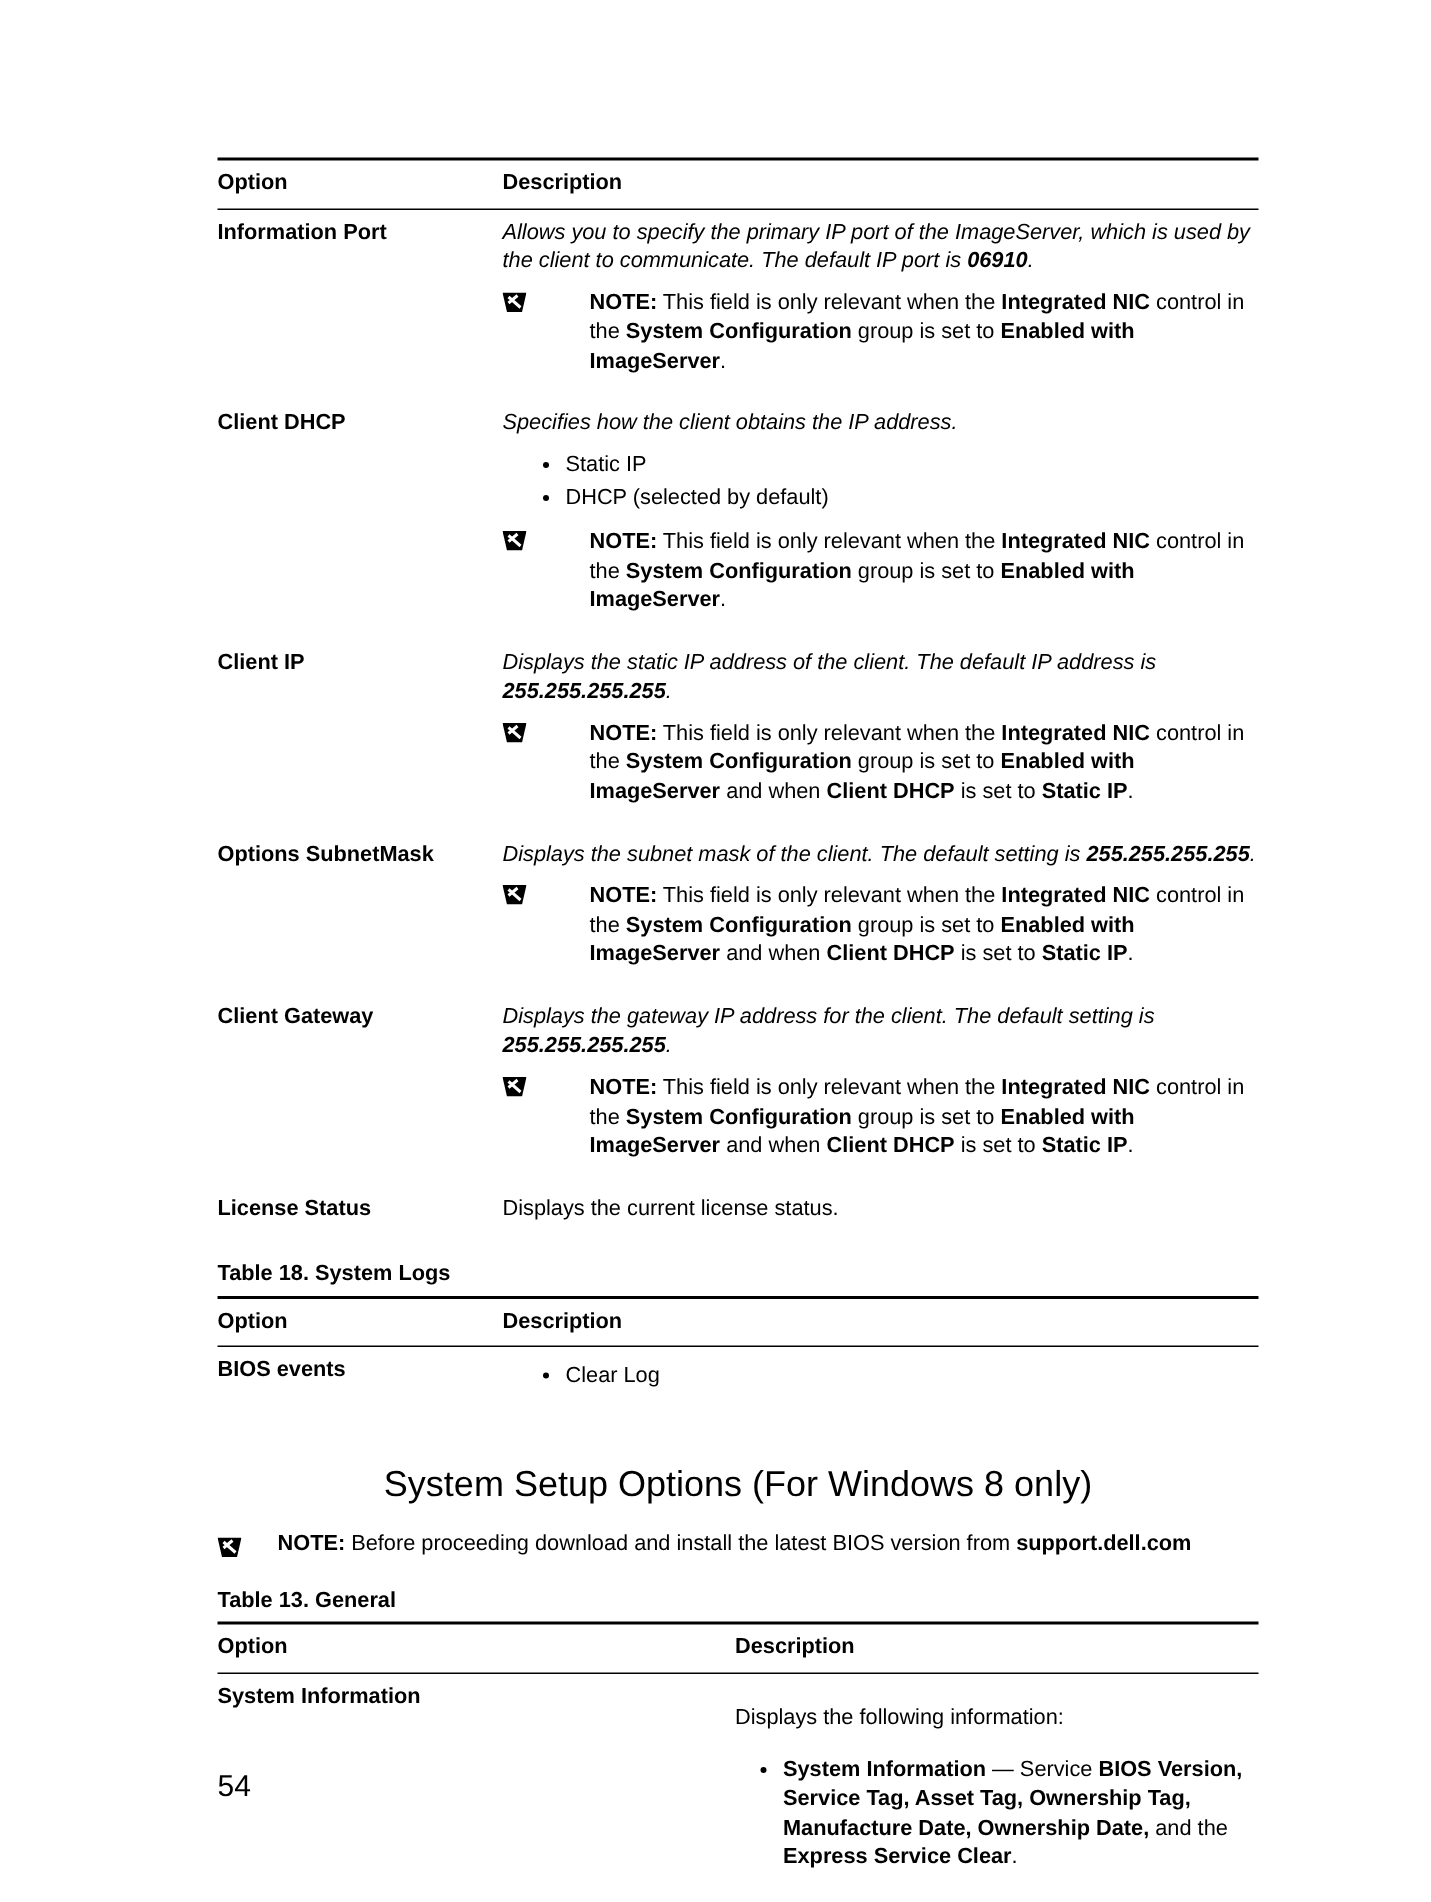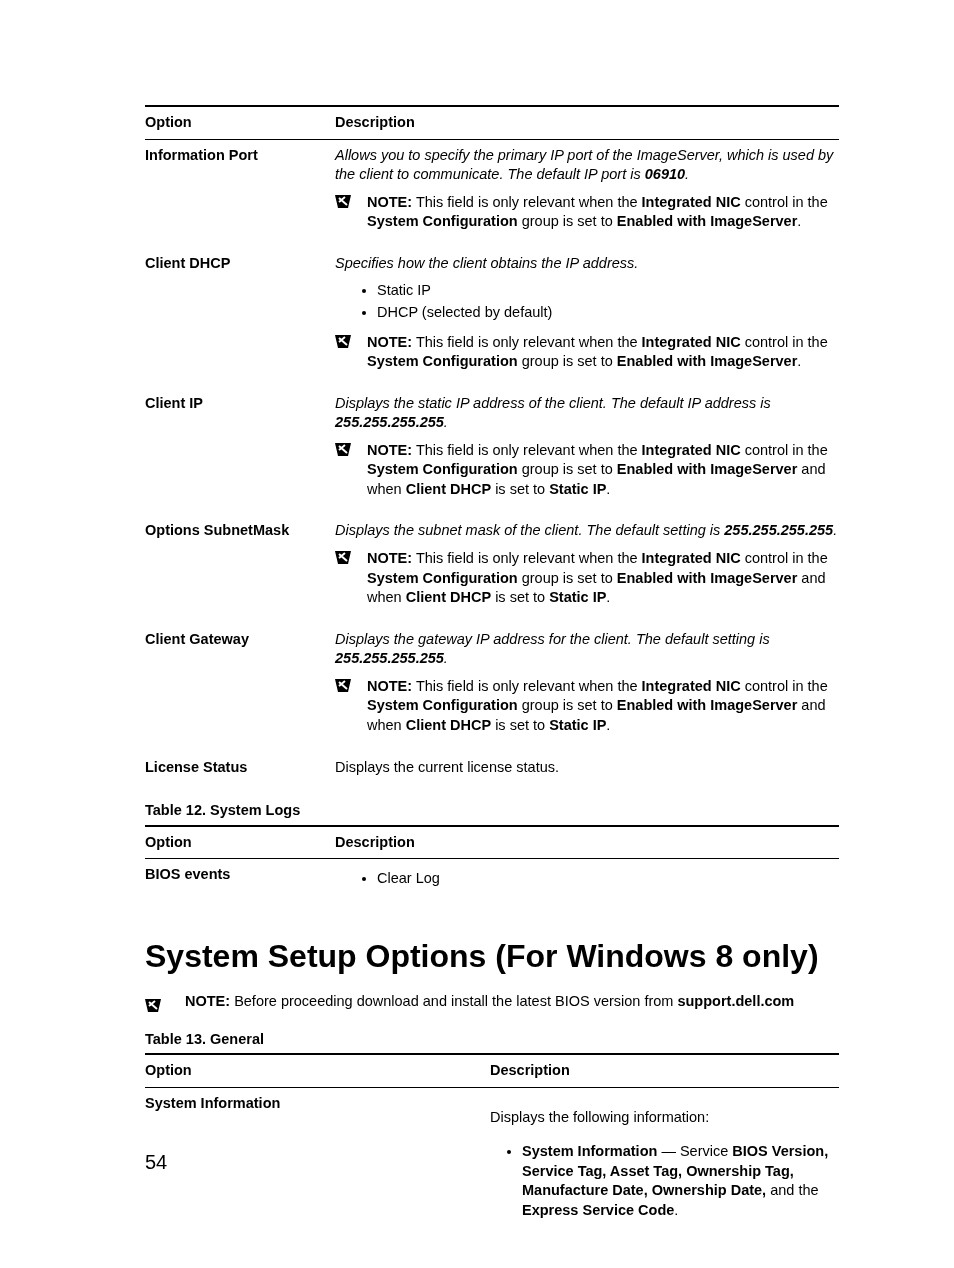--- a/index.html
+++ b/index.html
@@ -16,34 +16,34 @@
     box-sizing: border-box;
     padding: 105px 115px 60px 145px;
     position: relative;
   }
   .rule-heavy { border: none; border-top: 2px solid #000; margin: 0; }
   .rule-thin  { border: none; border-top: 1px solid #000; margin: 0; }
   .row { display: flex; padding: 6px 0; }
   .col-opt { width: 190px; flex: 0 0 190px; font-weight: bold; }
   .col-desc { flex: 1; }
   .col-desc p { margin: 0 0 8px 0; font-style: italic; }
-  .note-block { display: flex; margin: 6px 0 10px 0; }
+  .note-block { display: flex; margin: 6px 0 10px 0; gap: 26px; }
   .note-icon {
     flex: 0 0 22px;
     width: 16px; height: 13px;
     margin-top: 2px; margin-right: 10px;
     display: inline-block;
   }
   .note-icon svg { display: block; }
   .note-text { flex: 1; }
   ul.opts { margin: 4px 0 10px 0; padding-left: 42px; }
   ul.opts li { margin: 2px 0; }
   .table-caption { font-weight: bold; margin: 18px 0 4px 0; }
-  h2.section { font-size: 32px; font-weight: bold; margin: 30px 0 14px 0; }
-  .page-note { display: flex; align-items: flex-end; margin: 0 0 18px 0; }
+  h2.section { font-size: 24px; font-weight: normal; margin: 30px 0 14px 0; text-align: center; }
+  .page-note { display: flex; align-items: center; margin: 0 0 18px 0; }
   .page-note .note-icon { margin-right: 18px; }
   .b { font-weight: bold; }
   .col-opt2 { width: 345px; flex: 0 0 345px; }
   .col-desc2 { flex: 1; }
   .sysinfo-list { margin: 10px 0 0 0; padding: 0 0 0 32px; list-style: disc; }
   .page-num { position: absolute; left: 145px; bottom: 110px; font-size: 20px; }
 </style>
 </head>
 <body>
 
@@ -138,21 +138,21 @@
         <div class="note-text"><span class="b">NOTE:</span> <span>This field is only relevant when the </span><span class="b">Integrated NIC</span><span> control in the </span><span class="b">System Configuration</span><span> group is set to </span><span class="b">Enabled with ImageServer</span><span> and when </span><span class="b">Client DHCP</span><span> is set to </span><span class="b">Static IP</span><span>.</span></div>
       </div>
     </div>
   </div>
 
   <div class="row">
     <div class="col-opt">License Status</div>
     <div class="col-desc">Displays the current license status.</div>
   </div>
 
-  <div class="table-caption">Table 12. System Logs</div>
+  <div class="table-caption">Table 18. System Logs</div>
   <hr class="rule-heavy">
   <div class="row">
     <div class="col-opt">Option</div>
     <div class="col-desc b">Description</div>
   </div>
   <hr class="rule-thin">
   <div class="row">
     <div class="col-opt">BIOS events</div>
     <div class="col-desc">
       <ul class="opts">
@@ -178,19 +178,19 @@
   <div class="row">
     <div class="col-opt col-opt2">Option</div>
     <div class="col-desc2 b">Description</div>
   </div>
   <hr class="rule-thin">
   <div class="row">
     <div class="col-opt col-opt2">System Information</div>
     <div class="col-desc2">
       <p>Displays the following information:</p>
       <ul class="sysinfo-list">
-        <li><span class="b">System Information</span><span> — Service </span><span class="b">BIOS Version, Service Tag, Asset Tag, Ownership Tag, Manufacture Date, Ownership Date,</span><span> and the </span><span class="b">Express Service Code</span><span>.</span></li>
+        <li><span class="b">System Information</span><span> — Service </span><span class="b">BIOS Version, Service Tag, Asset Tag, Ownership Tag, Manufacture Date, Ownership Date,</span><span> and the </span><span class="b">Express Service Clear</span><span>.</span></li>
       </ul>
     </div>
   </div>
 
   <div class="page-num">54</div>
 </div>
 
 </body></html>

